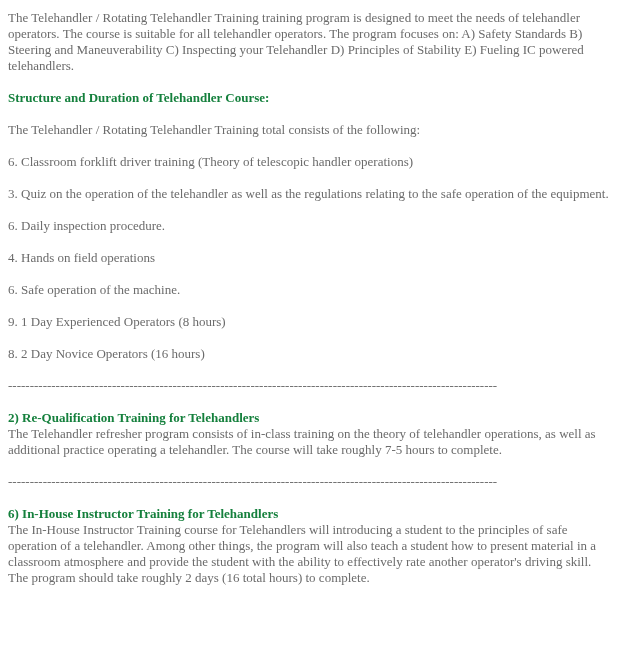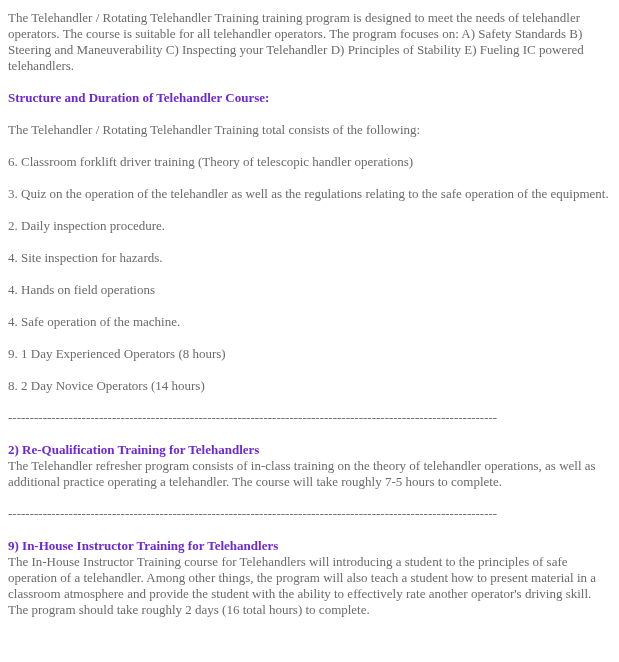--- a/index.html
+++ b/index.html
@@ -20,21 +20,21 @@
     overflow: hidden;
   }
   .page p {
     margin: 16px 0;
   }
   .page p:first-child {
     margin-top: 2px;
   }
   .heading {
     font-weight: bold;
-    color: #6d28d9;
+    color: #15803d;
   }
   .section {
     margin: 12px 0;
   }
   .divider {
     white-space: nowrap;
     overflow: hidden;
     color: #6b6b6b;
   }
 </style>
@@ -44,34 +44,33 @@
 <div class="page">
 
   <p class="body-text">The Telehandler / Rotating Telehandler Training training program is designed to meet the needs of telehandler operators. The course is suitable for all telehandler operators. The program focuses on: A) Safety Standards B) Steering and Maneuverability C) Inspecting your Telehandler D) Principles of Stability E) Fueling IC powered telehandlers.</p>
 
   <p class="heading">Structure and Duration of Telehandler Course:</p>
 
   <p class="body-text">The Telehandler / Rotating Telehandler Training total consists of the following:</p>
 
   <p class="body-text">6. Classroom forklift driver training (Theory of telescopic handler operations)</p>
   <p class="body-text">3. Quiz on the operation of the telehandler as well as the regulations relating to the safe operation of the equipment.</p>
-  <p class="body-text">2. Daily inspection procedure.</p>
-  <p class="body-text">4. Site inspection for hazards.</p>
+  <p class="body-text">6. Daily inspection procedure.</p>
   <p class="body-text">4. Hands on field operations</p>
-  <p class="body-text">4. Safe operation of the machine.</p>
+  <p class="body-text">6. Safe operation of the machine.</p>
   <p class="body-text">9. 1 Day Experienced Operators (8 hours)</p>
-  <p class="body-text">8. 2 Day Novice Operators (14 hours)</p>
+  <p class="body-text">8. 2 Day Novice Operators (16 hours)</p>
 
   <p class="divider">-----------------------------------------------------------------------------------------------------------------</p>
 
   <div class="section">
     <div class="heading">2) Re-Qualification Training for Telehandlers</div>
     <div class="body-text">The Telehandler refresher program consists of in-class training on the theory of telehandler operations, as well as additional practice operating a telehandler. The course will take roughly 7-5 hours to complete.</div>
   </div>
 
   <p class="divider">-----------------------------------------------------------------------------------------------------------------</p>
 
   <div class="section">
-    <div class="heading">9) In-House Instructor Training for Telehandlers</div>
+    <div class="heading">6) In-House Instructor Training for Telehandlers</div>
     <div class="body-text">The In-House Instructor Training course for Telehandlers will introducing a student to the principles of safe operation of a telehandler. Among other things, the program will also teach a student how to present material in a classroom atmosphere and provide the student with the ability to effectively rate another operator's driving skill. The program should take roughly 2 days (16 total hours) to complete.</div>
   </div>
 
 </div>
 
 </body></html>

